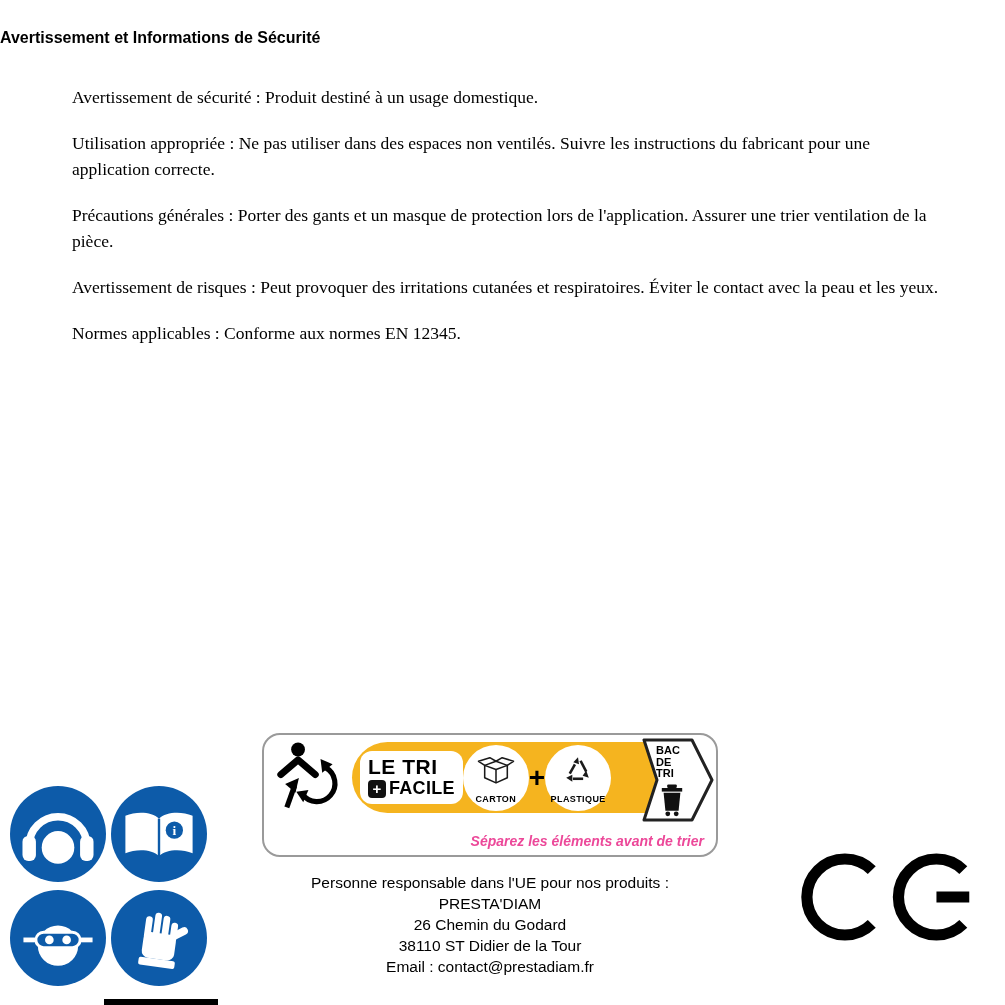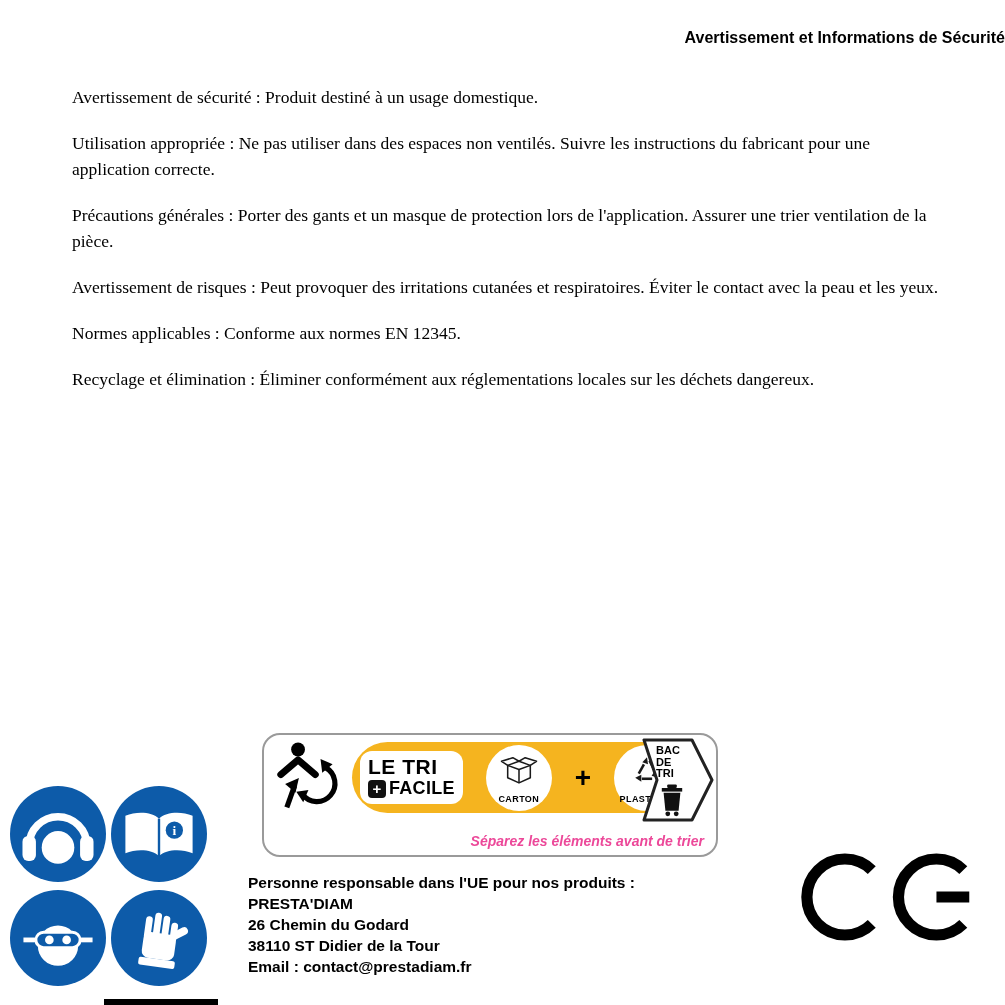--- a/index.html
+++ b/index.html
@@ -1,39 +1,39 @@
 <!DOCTYPE html>
 <html><head>
 <meta charset="utf-8">
 <style>
   html,body{margin:0;padding:0;background:#fff;}
   .page{position:relative;width:1005px;height:1005px;background:#fff;color:#000;
         font-family:"Liberation Sans","DejaVu Sans",sans-serif;overflow:hidden;}
 
-  .doc-title{position:absolute;top:29px;left:0;width:100%;text-align:right;
+  .doc-title{position:absolute;top:29px;left:0;width:100%;text-align:left;
              font-size:16px;font-weight:bold;}
 
   .paragraphs{position:absolute;top:84px;left:72px;width:874px;
               font-size:17.5px;line-height:26px;}
   .paragraphs p{margin:0 0 20px 0;font-family:Liberation Serif, serif;}
 
   
   .picto-grid{position:absolute;left:10px;top:786px;display:grid;
               grid-template-columns:96px 96px;gap:8px 5px;}
   .picto{width:96px;height:96px;border-radius:50%;background:#0d5ba9;
          display:flex;align-items:center;justify-content:center;}
   .picto svg{width:96px;height:96px;display:block;}
 
   
   .fr-label{position:absolute;left:268px;top:740px;font-size:13px;font-weight:bold;}
   .info-tri{position:absolute;left:262px;top:733px;width:456px;height:124px;
             border:2px solid #9a9a9a;border-radius:18px;background:#fff;box-sizing:border-box;}
   .triman{position:absolute;left:8px;top:5px;width:78px;height:82px;}
   .tri-band{position:absolute;left:88px;top:7px;width:330px;height:71px;background:#f5b41f;
-            border-radius:36px 10px 10px 36px;display:flex;align-items:center;gap:23px;
+            border-radius:36px 10px 10px 36px;display:flex;align-items:center;gap:0;
             padding-left:8px;box-sizing:border-box;}
   .tri-pill{background:#fff;border-radius:12px;padding:5px 8px;text-align:left;}
   .le-tri{font-size:21px;font-weight:bold;letter-spacing:0.5px;line-height:22px;}
   .facile-row{display:flex;align-items:center;gap:3px;}
   .plus-box{display:inline-flex;align-items:center;justify-content:center;width:18px;height:18px;
             background:#111;color:#fff;font-weight:bold;font-size:15px;border-radius:4px;}
   .facile{font-size:18px;font-weight:bold;letter-spacing:0.3px;}
   .mat-circle{width:66px;height:66px;border-radius:50%;background:#fff;display:flex;flex-shrink:0;
               flex-direction:column;align-items:center;justify-content:center;}
   .mat-circle svg{width:52px;height:36px;display:block;}
@@ -41,43 +41,42 @@
   .mat-plus{font-size:28px;font-weight:bold;line-height:1;}
   .chevron{position:absolute;left:378px;top:3px;width:72px;height:84px;}
   .chevron .chev-bg{position:absolute;left:0;top:0;width:72px;height:84px;}
   .chev-content{position:absolute;left:14px;top:7px;width:48px;text-align:left;}
   .chev-line{font-size:11px;font-weight:bold;line-height:11.5px;}
   .chev-content svg{width:32px;height:36px;margin-top:2px;}
   .tagline{position:absolute;right:12px;bottom:6px;font-size:14px;font-style:italic;
            font-weight:bold;color:#ec4899;}
 
   
-  .contact{position:absolute;left:248px;top:872px;width:456px;
-           font-weight:bold;font-size:15.5px;line-height:21px;}
+  .contact{position:absolute;left:262px;top:872px;width:456px;text-align:center;
+           font-weight:normal;font-size:15.5px;line-height:21px;}
 
   
   .ce-mark{position:absolute;left:800px;top:851px;width:190px;height:92px;}
   .ce-mark svg{width:100%;height:100%;display:block;}
 
   .bottom-bar{position:absolute;left:104px;top:999px;width:114px;height:6px;background:#000;}
 </style>
 </head>
 <body>
 
 <div class="page">
 
   <div class="doc-title">Avertissement et Informations de Sécurité</div>
 
   <div class="paragraphs">
     <p>Avertissement de sécurité : Produit destiné à un usage domestique.</p>
     <p>Utilisation appropriée : Ne pas utiliser dans des espaces non ventilés. Suivre les instructions du fabricant pour une application correcte.</p>
     <p>Précautions générales : Porter des gants et un masque de protection lors de l'application. Assurer une trier ventilation de la pièce.</p>
     <p>Avertissement de risques : Peut provoquer des irritations cutanées et respiratoires. Éviter le contact avec la peau et les yeux.</p>
     <p>Normes applicables : Conforme aux normes EN 12345.</p>
-    <p>Recyclage et élimination : Éliminer conformément aux réglementations locales sur les déchets dangereux.</p>
   </div>
 
   <div class="picto-grid">
     <div class="picto">
       <svg viewBox="0 0 100 100">
         <path d="M20 62 A30 30 0 0 1 80 62" fill="none" stroke="#fff" stroke-width="8"></path>
         <rect x="13" y="52" width="14" height="26" rx="6" fill="#fff"></rect>
         <rect x="73" y="52" width="14" height="26" rx="6" fill="#fff"></rect>
         <circle cx="50" cy="64" r="17" fill="#fff"></circle>
       </svg>

